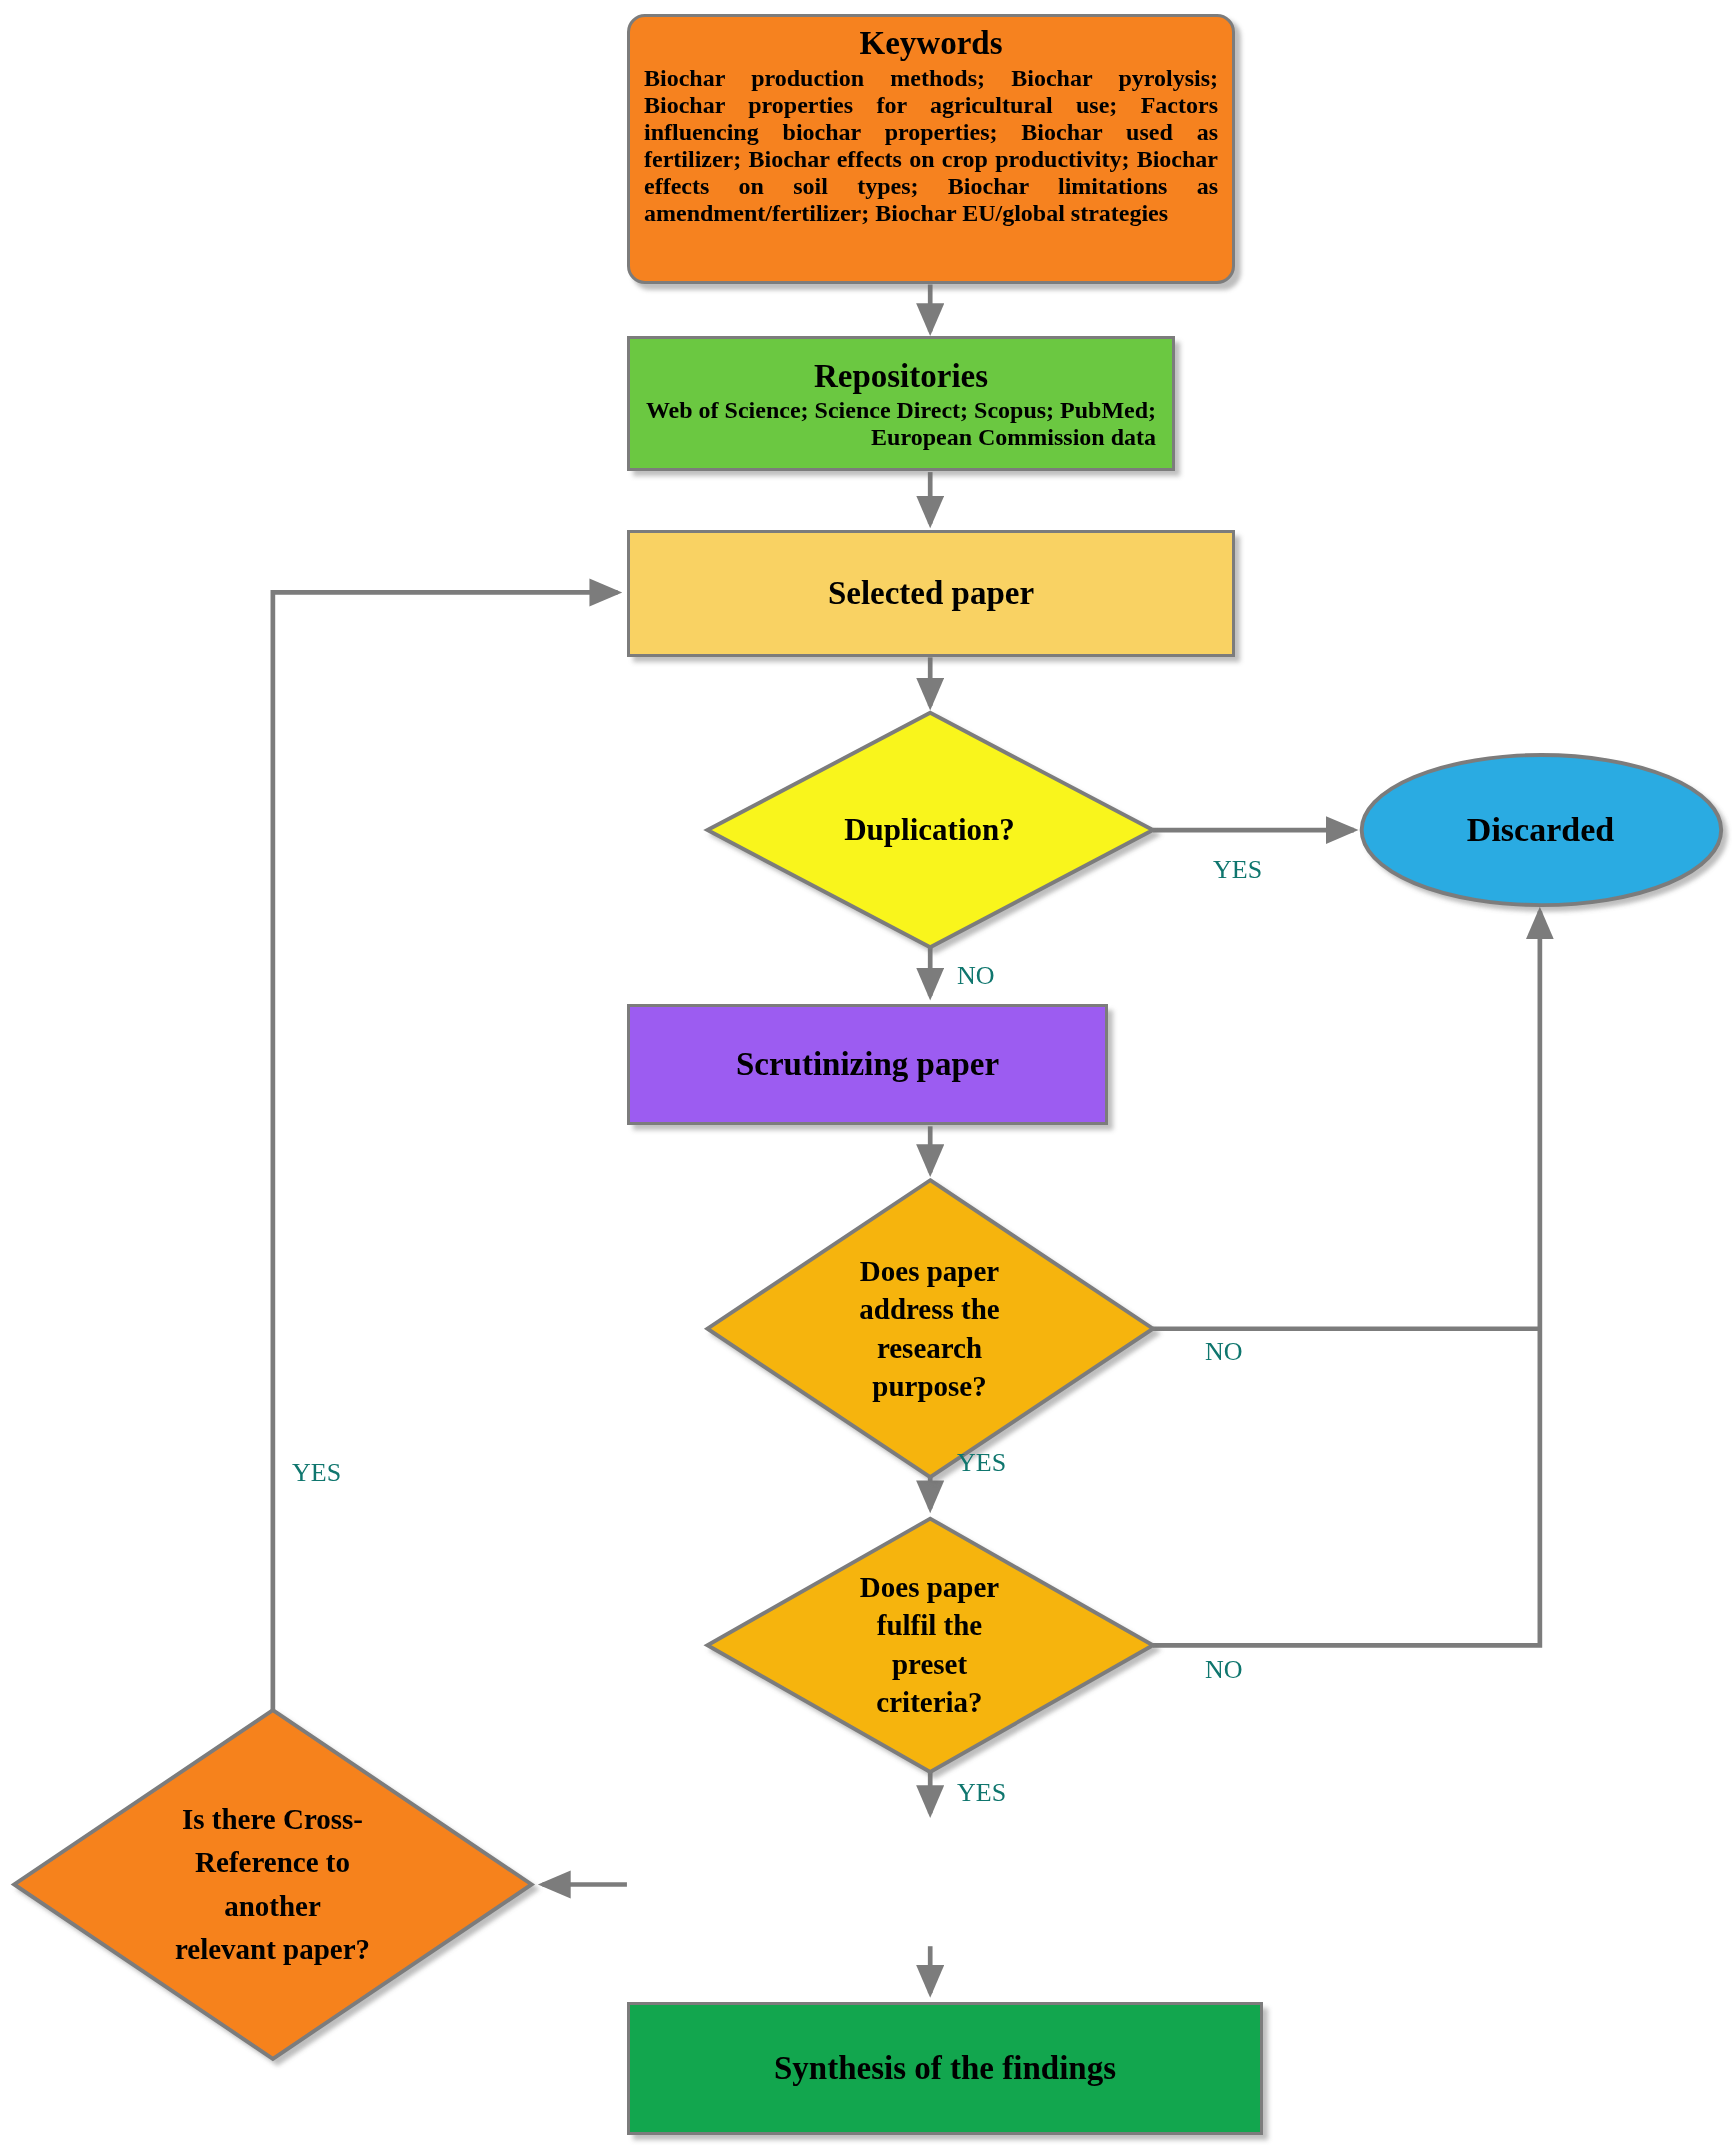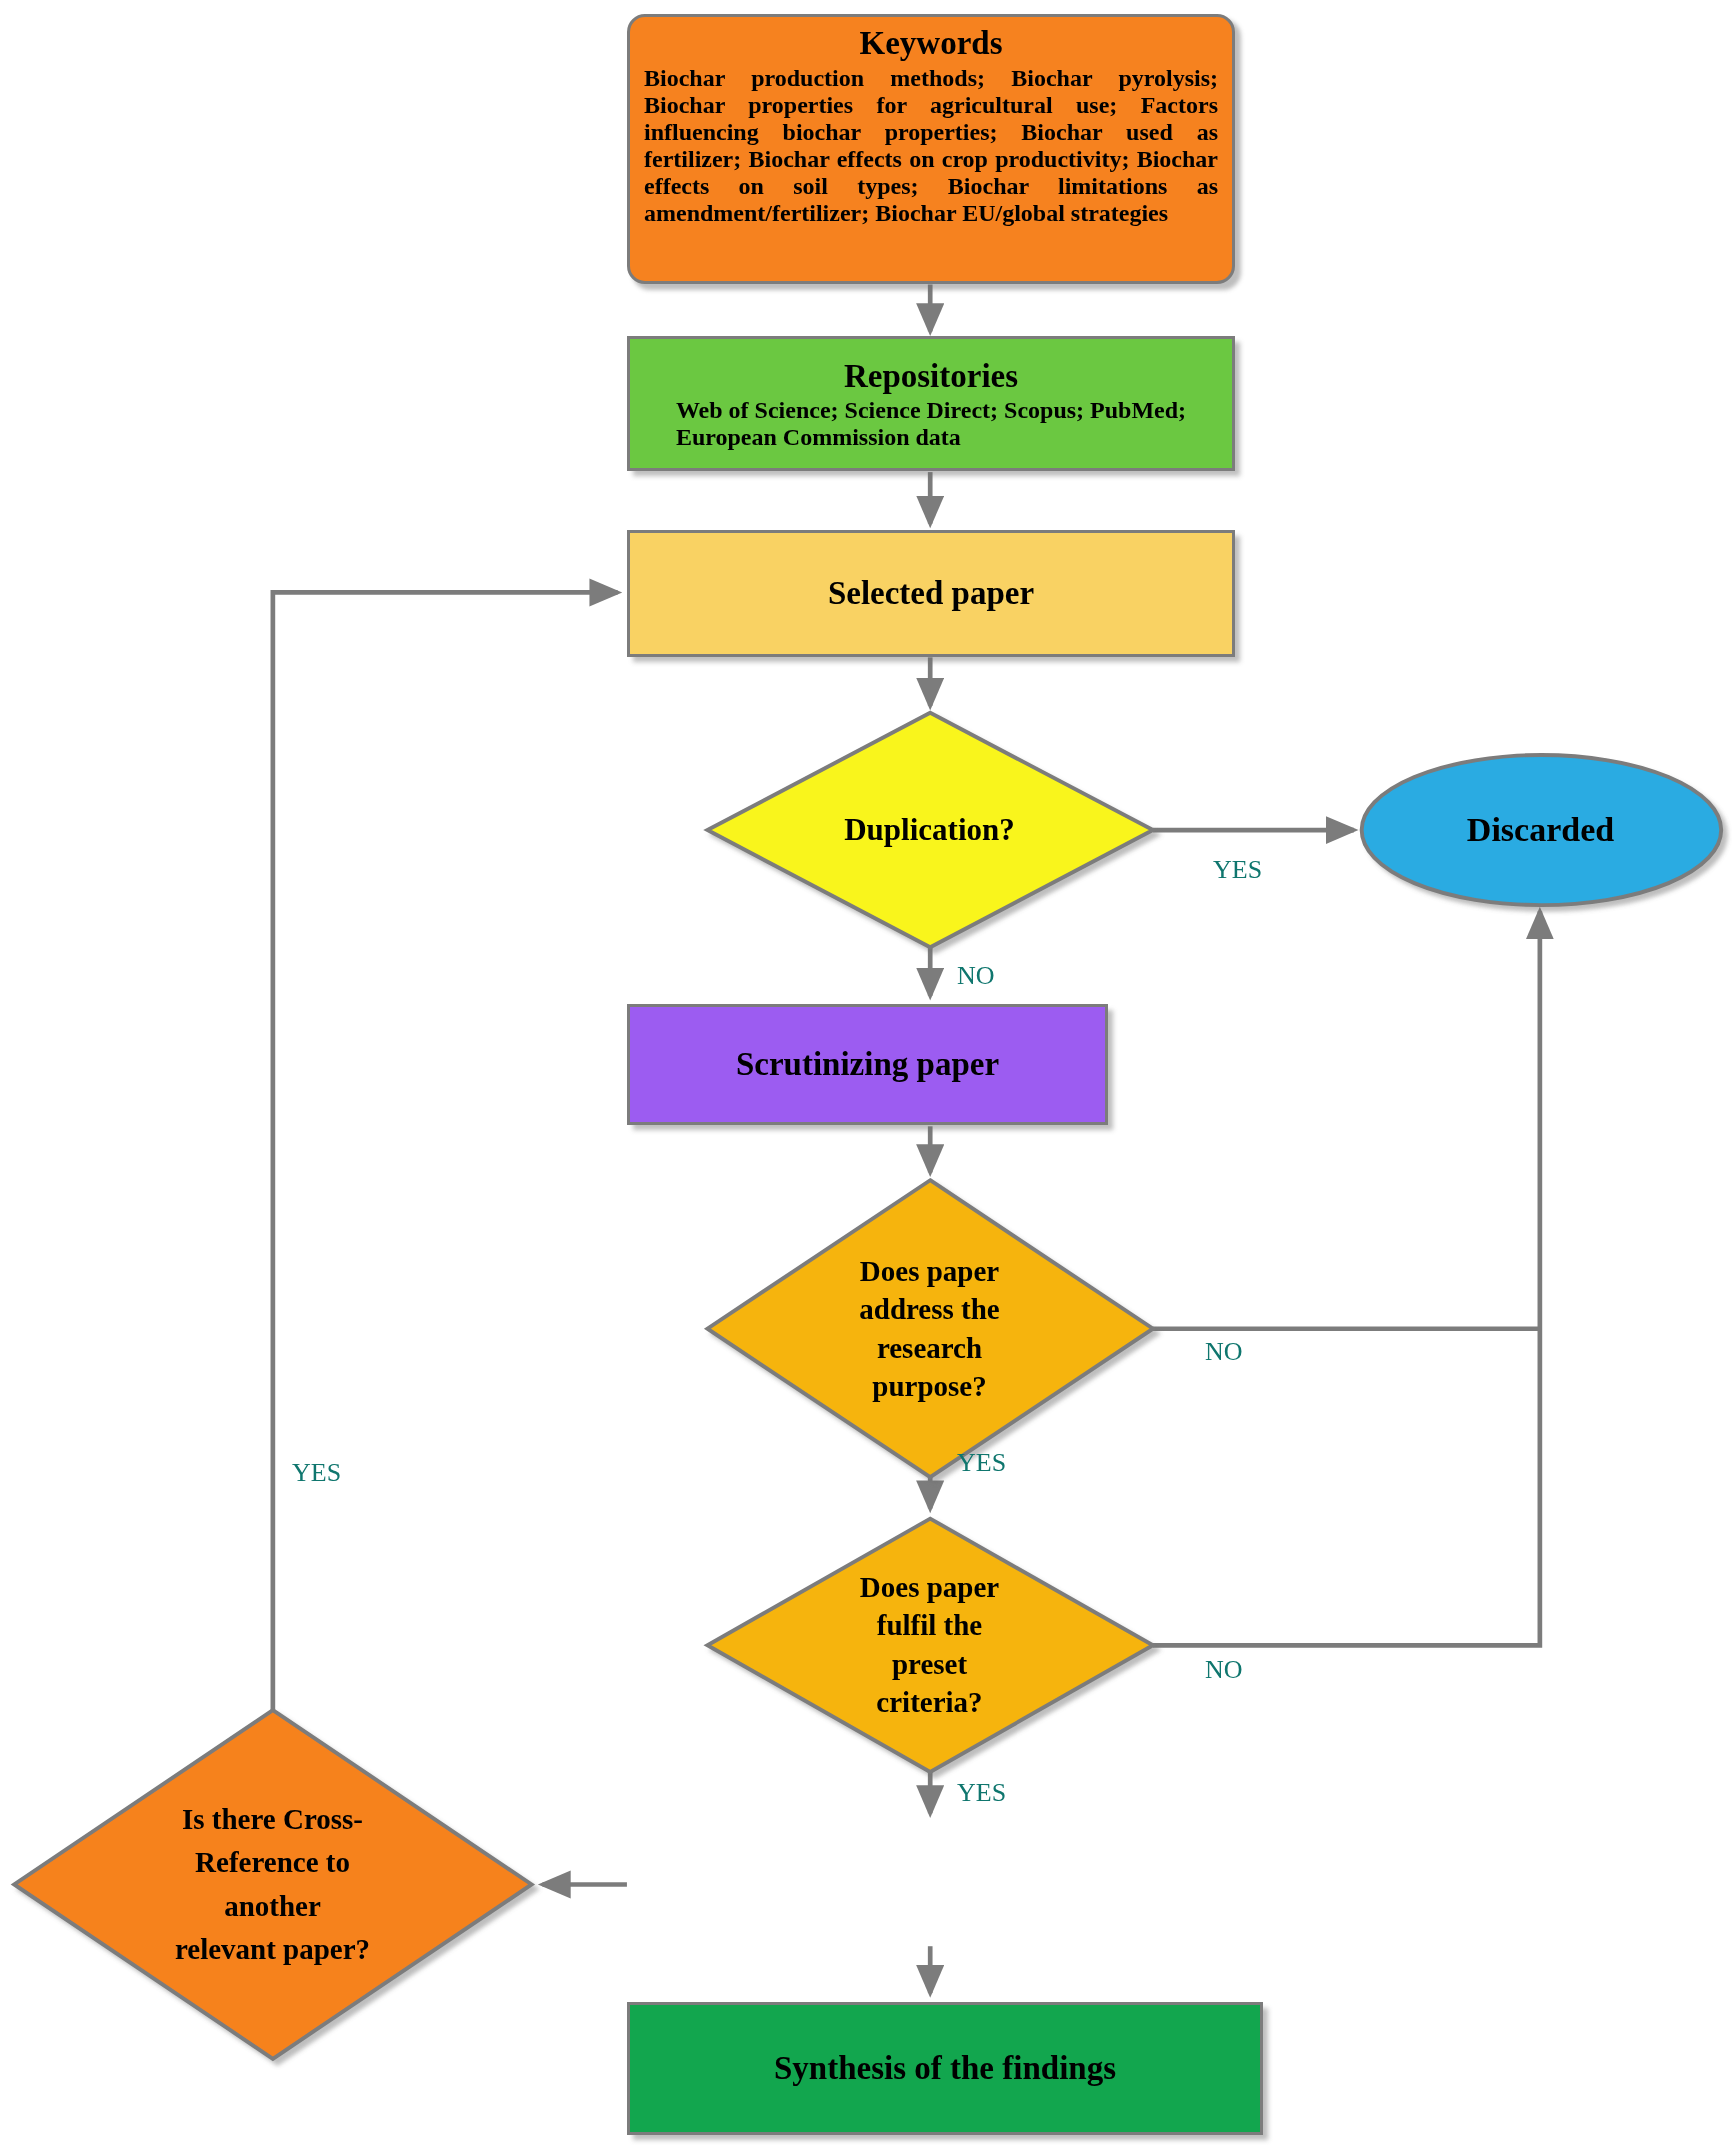--- a/index.html
+++ b/index.html
@@ -16,22 +16,22 @@
     border:3.9px solid #7c7c7c;
     box-shadow:5.5px 5.5px 4.7px rgba(110,110,110,.45);
     box-sizing:border-box;
     display:flex;flex-direction:column;align-items:center;justify-content:center;
     color:#000;font-weight:bold;text-align:center;
   }
   .node .title{font-size:33px;line-height:1.25;}
   .node .body{font-size:24px;line-height:27px;}
   .keywords{left:627px;top:14px;width:608px;height:270px;justify-content:flex-start;padding:6.3px 14px;}
   .keywords .body{text-align:justify;text-align-last:left;}
-  .repositories{left:627px;top:336px;width:608px;height:135px;padding:3.1px 11px;}
-  .repositories .body{white-space:pre-line;text-align:left;}
+  .repositories{left:627px;top:336px;width:548px;height:135px;padding:3.1px 11px;}
+  .repositories .body{white-space:pre-line;text-align:right;}
   .selected{left:627px;top:530px;width:608px;height:127px;}
   .scrutinizing{left:627px;top:1004px;width:481px;height:121px;}
   .grouped{left:627px;top:1822px;width:608px;height:123px;}
   .grouped .label{font-size:31px;line-height:1.32;white-space:pre-line;}
   .synthesis{left:627px;top:2002px;width:636px;height:133px;}
   .single{font-size:33px;}
   .shape-label{
     position:absolute;display:flex;align-items:center;justify-content:center;
     color:#000000;font-weight:bold;text-align:center;white-space:pre-line;pointer-events:none;
   }

